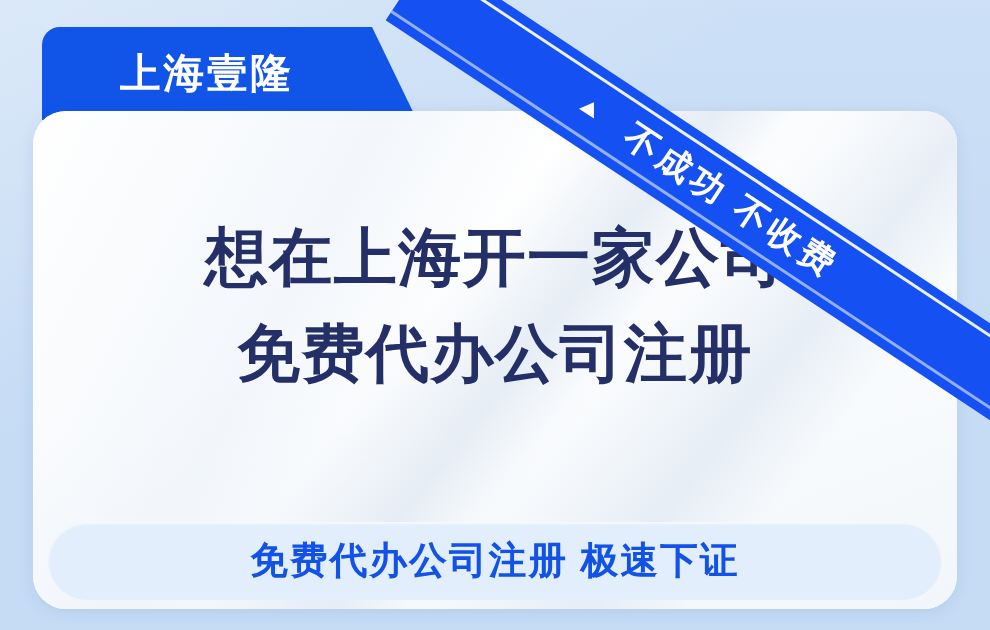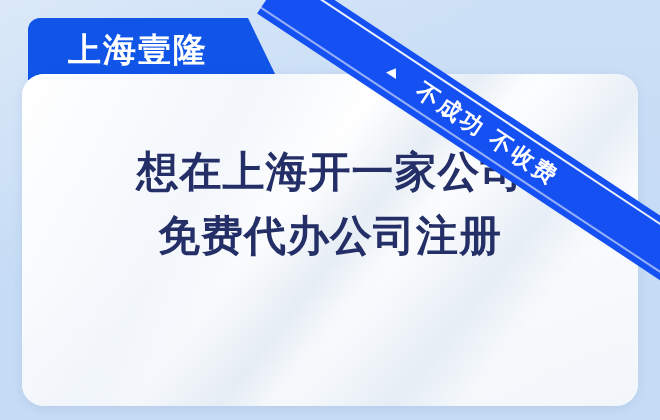--- a/index.html
+++ b/index.html
@@ -49,21 +49,21 @@
     left: 0;
     top: 0;
     width: 220px;
     height: 62px;
     display: flex;
     align-items: center;
     justify-content: center;
   }
   .brand-tab-label {
     color: #ffffff;
-    font-size: 33px;
+    font-size: 27px;
     font-weight: bold;
     letter-spacing: 2px;
     line-height: 1;
     white-space: nowrap;
   }
 
   
   .card {
     position: absolute;
     left: 22px;
@@ -210,20 +210,23 @@
   </div>
 
   <div class="card">
     <div class="card-sheen"></div>
 
     <div class="headline">
       <div class="headline-line">想在上海开一家公司</div>
       <div class="headline-line">免费代办公司注册</div>
     </div>
 
+    <div class="cta-pill">
+      <span class="cta-pill-label">免费代办公司注册 极速下证</span>
+    </div>
   </div>
 
   <div class="ribbon">
     <div class="ribbon-stripe"></div>
     <div class="ribbon-stripe lower"></div>
     <div class="ribbon-content">
       <span class="ribbon-marker"></span>
       <span class="ribbon-text">不成功  不收费</span>
     </div>
   </div>

